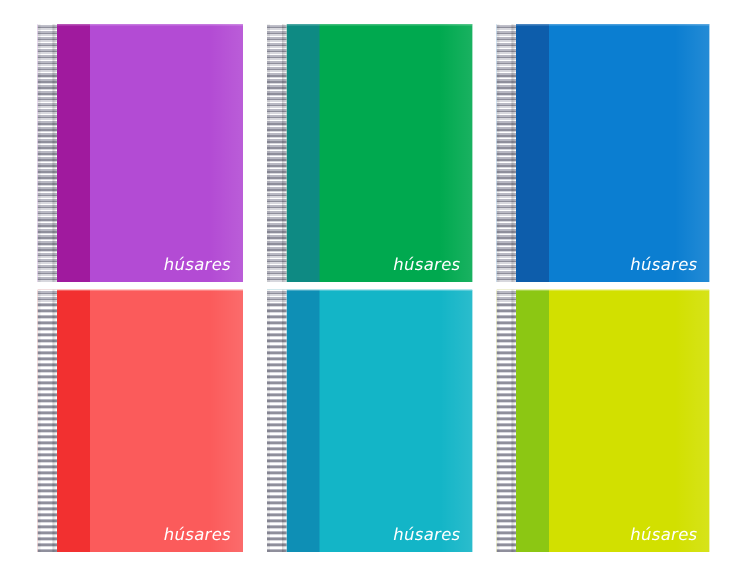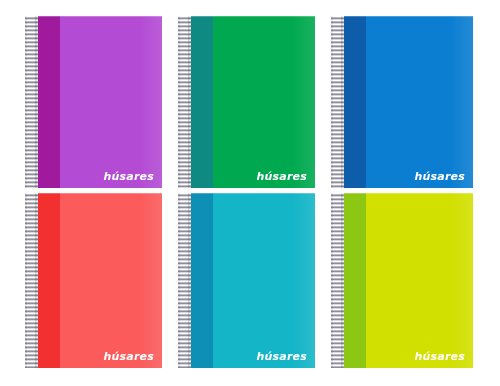--- a/index.html
+++ b/index.html
@@ -105,21 +105,21 @@
 
   
   .brand {
     position: absolute;
     right: 8px;
     bottom: 6px;
     z-index: 6;
     color: #ffffff;
     font-family: "DejaVu Sans", sans-serif;
     font-style: italic;
-    font-weight: 700;
+    font-weight: 400;
     font-size: 11px;
     letter-spacing: 0.2px;
     line-height: 1;
     white-space: nowrap;
     user-select: none;
     margin-left: 16px;
   }
 
   
   .cover-top-light {

